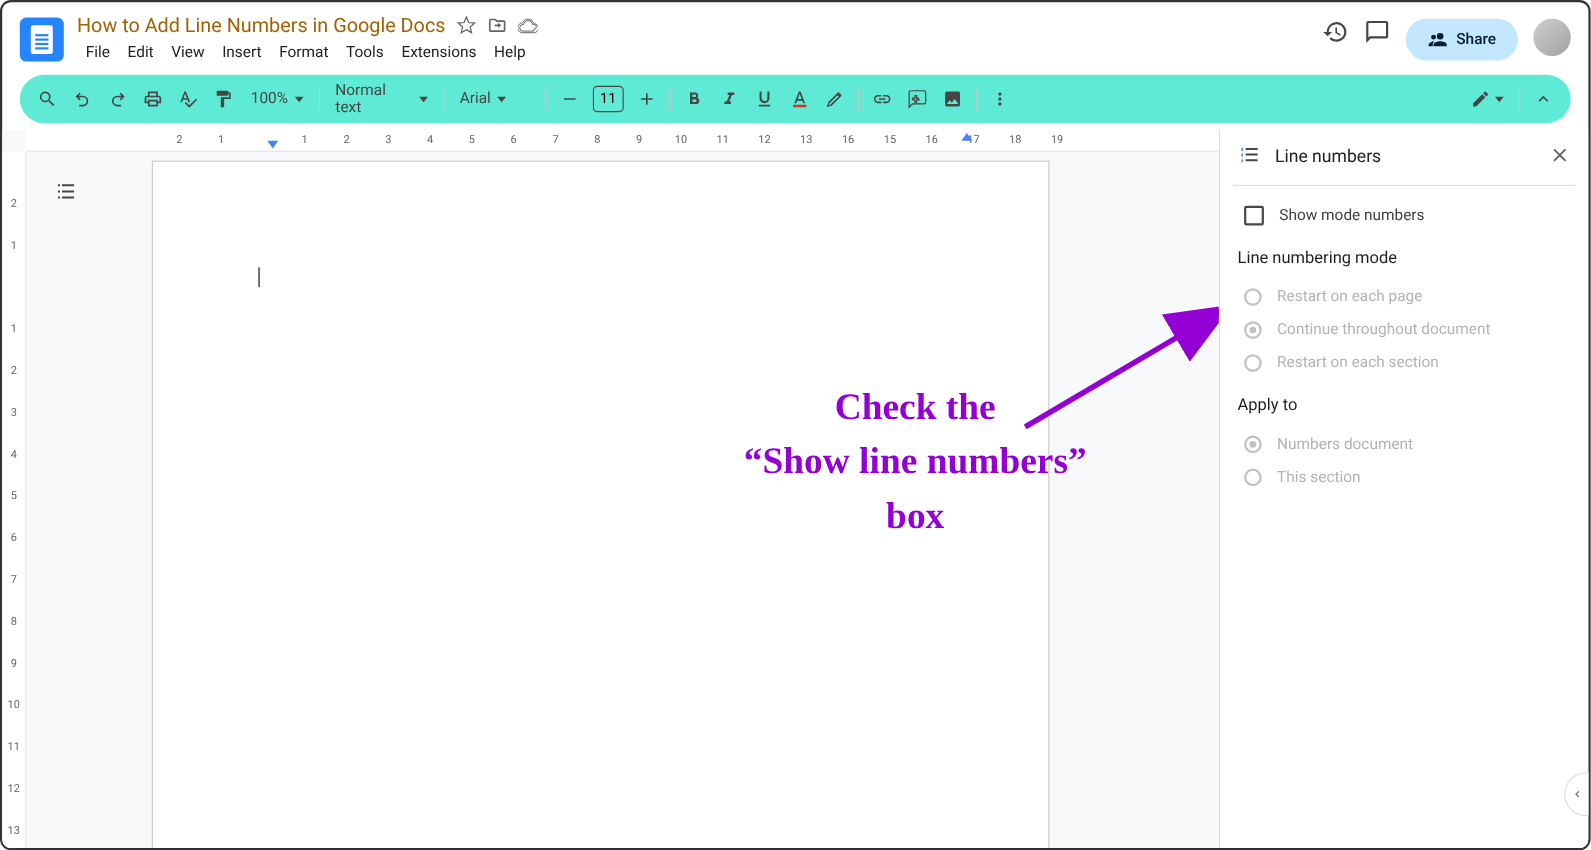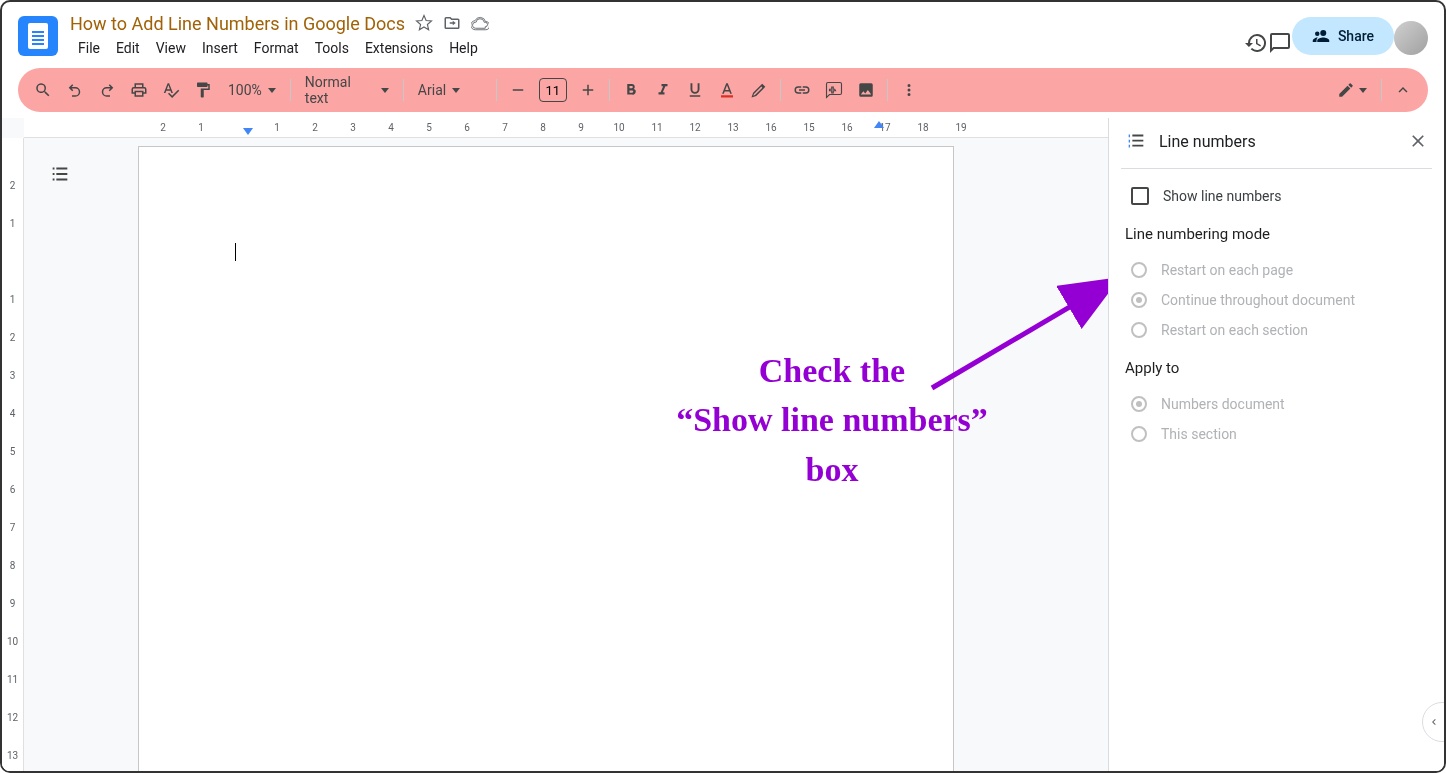--- a/index.html
+++ b/index.html
@@ -9,28 +9,28 @@
     .header { display: flex; align-items: center; padding: 8px 16px 0 16px; height: 60px; }
     .docs-icon { width: 40px; height: 40px; background: #2684fc; border-radius: 6px; display: flex; align-items: center; justify-content: center; margin-right: 12px; }
     .docs-icon::before { content: ""; width: 20px; height: 26px; background: #fff; border-radius: 2px; position: relative; }
     .docs-icon::after { content: ""; position: absolute; width: 12px; height: 2px; background: #2684fc; box-shadow: 0 4px 0 #2684fc, 0 8px 0 #2684fc, 0 12px 0 #2684fc; margin-top: -8px; }
     .title-area { flex: 1; }
     .doc-title-row { display: flex; align-items: center; gap: 10px; margin-bottom: 2px; }
     .doc-title { font-size: 18px; color: #a16207; }
     .title-icon { width: 18px; height: 18px; fill: #5f6368; cursor: pointer; }
     .menu-bar { display: flex; gap: 0; }
     .menu-item { font-size: 14px; color: #202124; padding: 4px 8px; border-radius: 4px; cursor: pointer; }
-    .header-right { display: flex; align-items: flex-end; }
+    .header-right { display: flex; align-items: flex-start; gap: 14px; }
     .hr-icon { width: 24px; height: 24px; fill: #444746; cursor: pointer; }
     .share-btn { background: #c2e7ff; border: none; border-radius: 28px; padding: 10px 20px; display: flex; align-items: center; gap: 8px; font-size: 14px; font-weight: 500; color: #001d35; cursor: pointer; }
     .avatar { width: 34px; height: 34px; border-radius: 50%; background: linear-gradient(135deg, #d0d0d0, #a0a0a0); }
 
     
     .toolbar-wrapper { padding: 6px 16px; }
-    .toolbar { background: #fca5a5; border-radius: 28px; height: 44px; display: flex; align-items: center; padding: 0 10px; gap: 2px; }
+    .toolbar { background: #5eead4; border-radius: 28px; height: 44px; display: flex; align-items: center; padding: 0 10px; gap: 2px; }
     .tb-btn { width: 30px; height: 30px; border: none; background: transparent; border-radius: 4px; display: flex; align-items: center; justify-content: center; cursor: pointer; }
     .tb-btn svg { width: 18px; height: 18px; fill: #444746; }
     .tb-sep { width: 1px; height: 22px; background: #c7c7c7; margin: 0 4px; }
     .tb-dropdown { display: flex; align-items: center; padding: 0 8px; height: 30px; border-radius: 4px; cursor: pointer; gap: 6px; font-size: 14px; color: #444746; }
     .caret { width: 0; height: 0; border-left: 4px solid transparent; border-right: 4px solid transparent; border-top: 5px solid #444746; }
     .font-size-input { width: 28px; height: 24px; text-align: center; border: 1px solid #444746; border-radius: 4px; background: transparent; font-size: 13px; margin: 0 4px; }
     .tb-spacer { flex: 1; }
     .tb-edit-mode { display: flex; align-items: center; gap: 4px; padding: 0 8px; }
     .chev-up { width: 30px; height: 30px; display: flex; align-items: center; justify-content: center; cursor: pointer; border-radius: 4px; }
 
@@ -331,21 +331,21 @@
       </svg>
       <span class="sp-title">Line numbers</span>
       <svg class="sp-close" viewBox="0 0 24 24">
           <path d="M19 6.41 17.59 5 12 10.59 6.41 5 5 6.41 10.59 12 5 17.59 6.41 19 12 13.41 17.59 19 19 17.59 13.41 12z"></path>
         </svg>
     </div>
     <div class="sp-divider"></div>
     <div class="sp-section">
       <div class="sp-checkbox-row">
         <div class="sp-checkbox"></div>
-        <span class="sp-checkbox-label">Show line numbers</span>
+        <span class="sp-checkbox-label">Show mode numbers</span>
       </div>
       <div class="sp-heading">Line numbering mode</div>
       <div class="sp-radio-row">
         <div class="sp-radio"></div>
         <span class="sp-radio-label">Restart on each page</span>
       </div>
       <div class="sp-radio-row">
         <div class="sp-radio selected"></div>
         <span class="sp-radio-label">Continue throughout document</span>
       </div>

